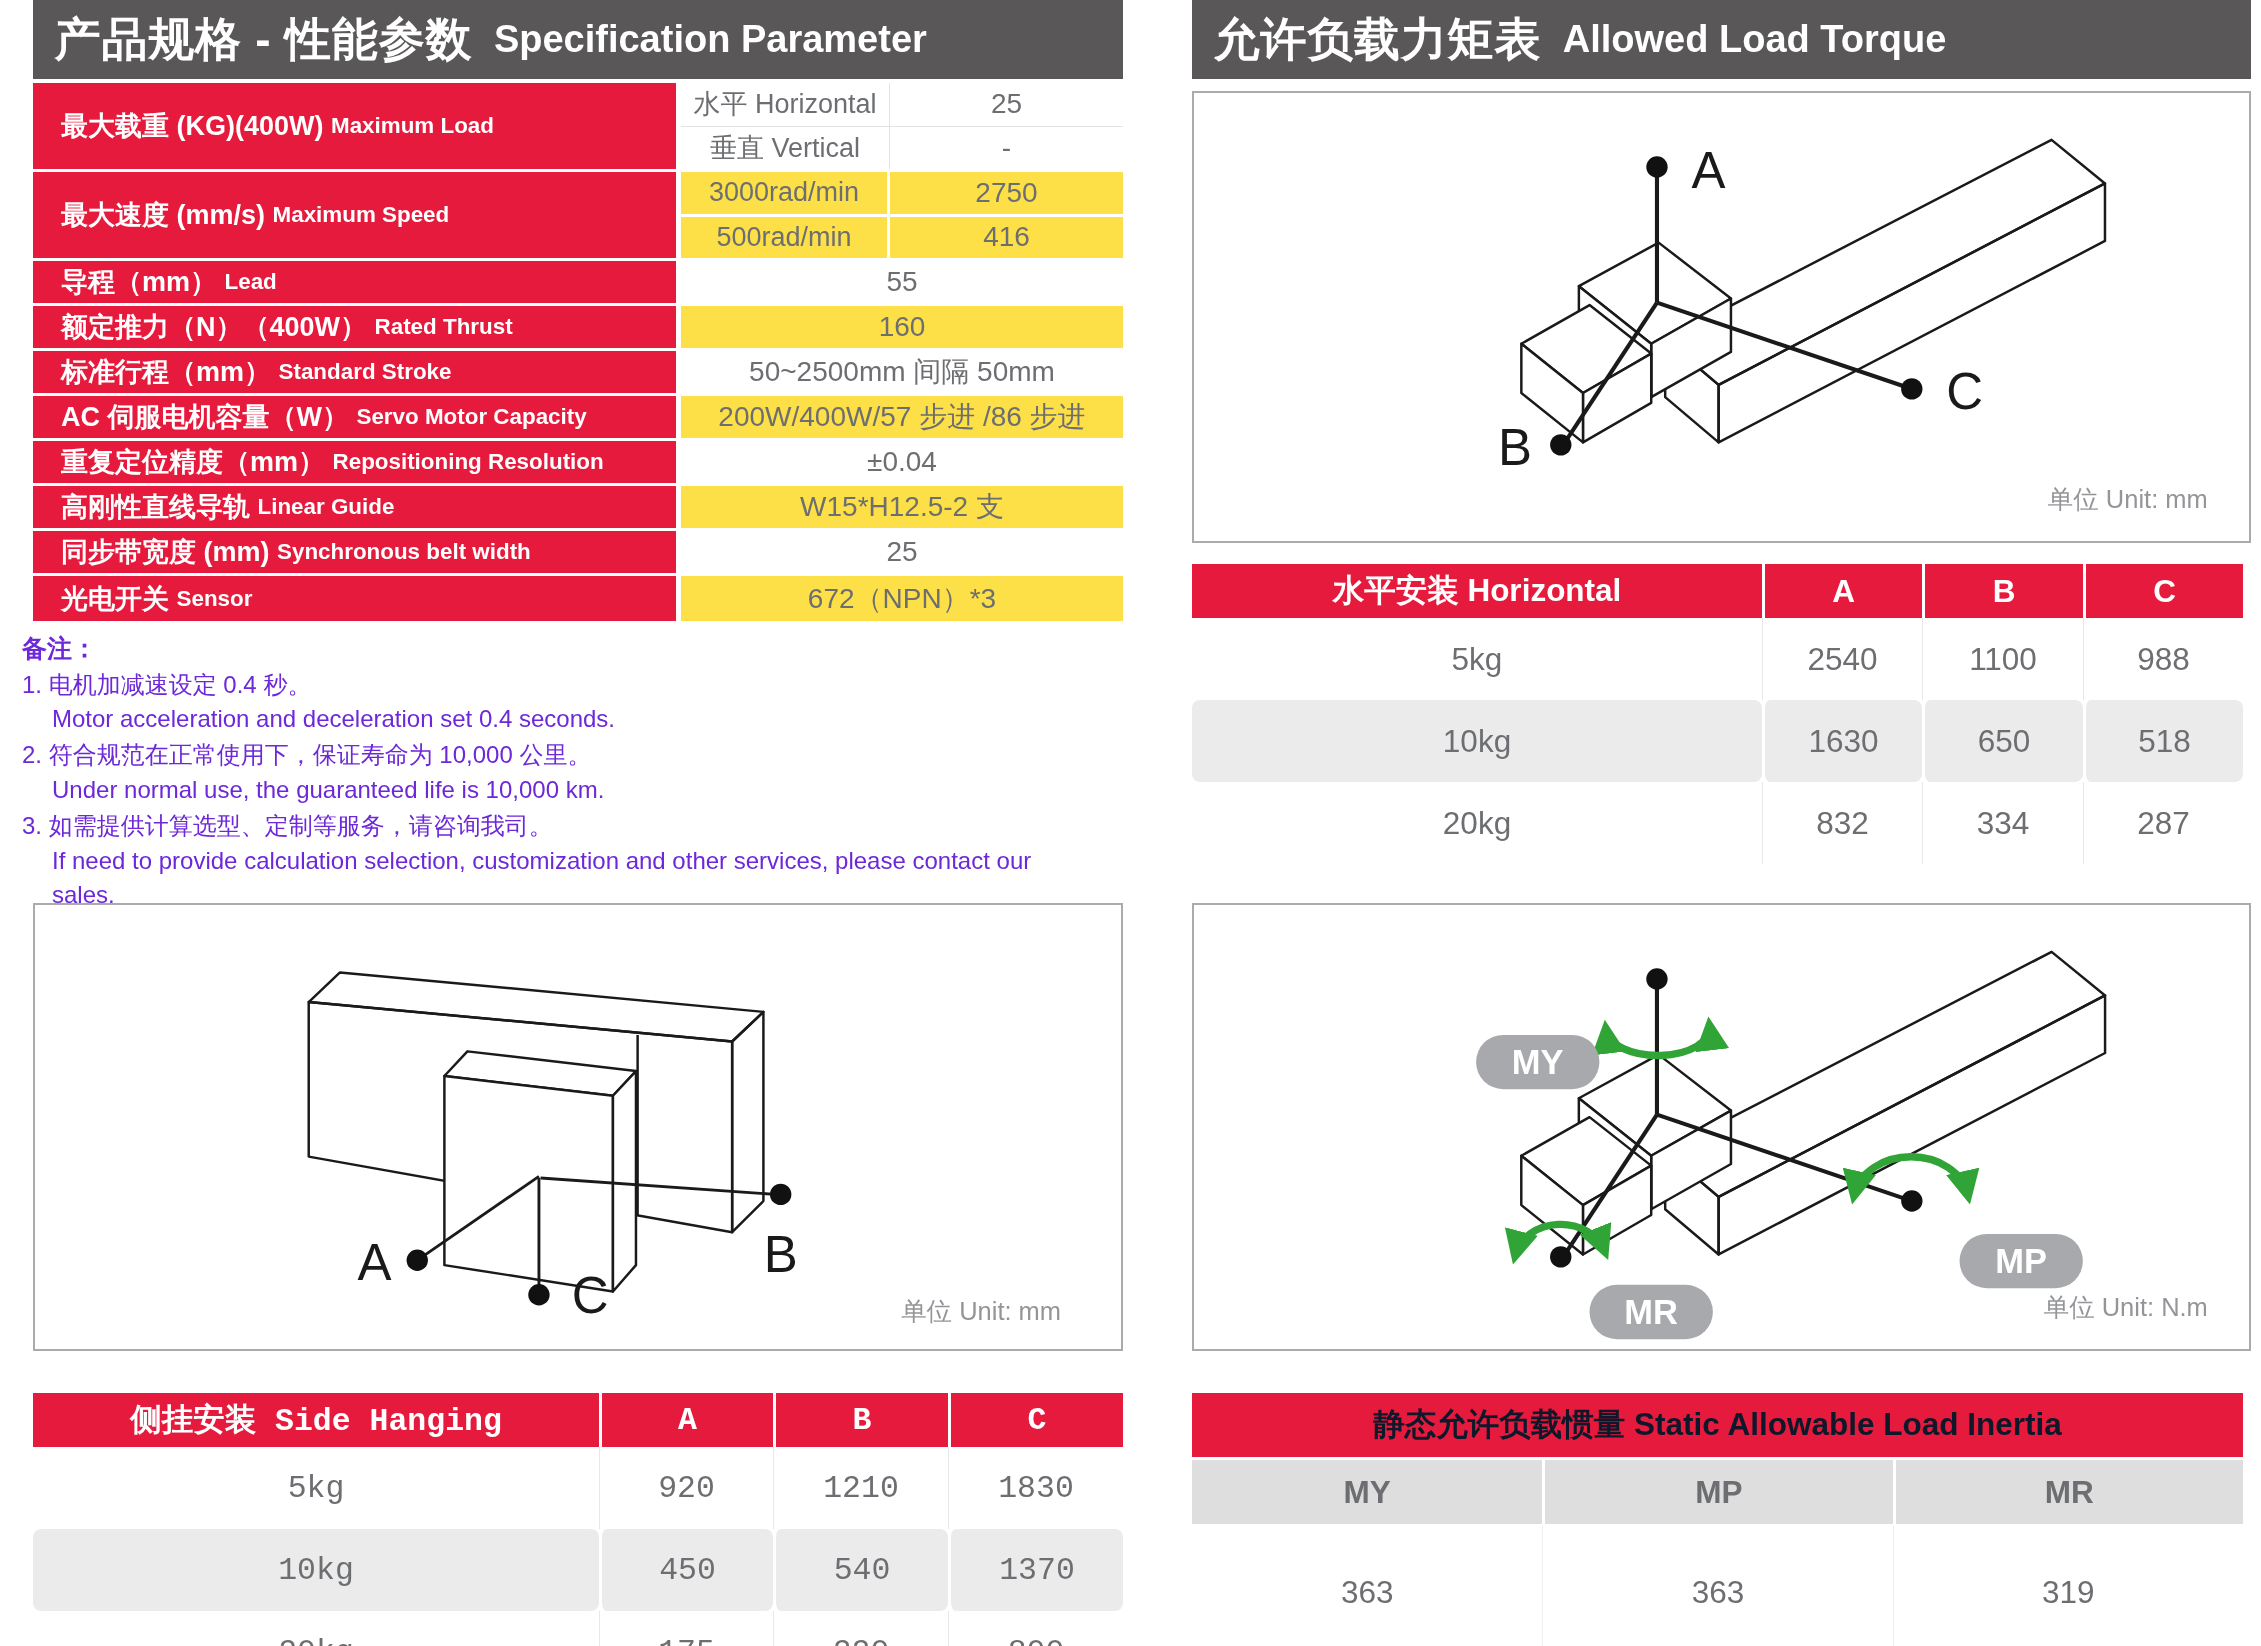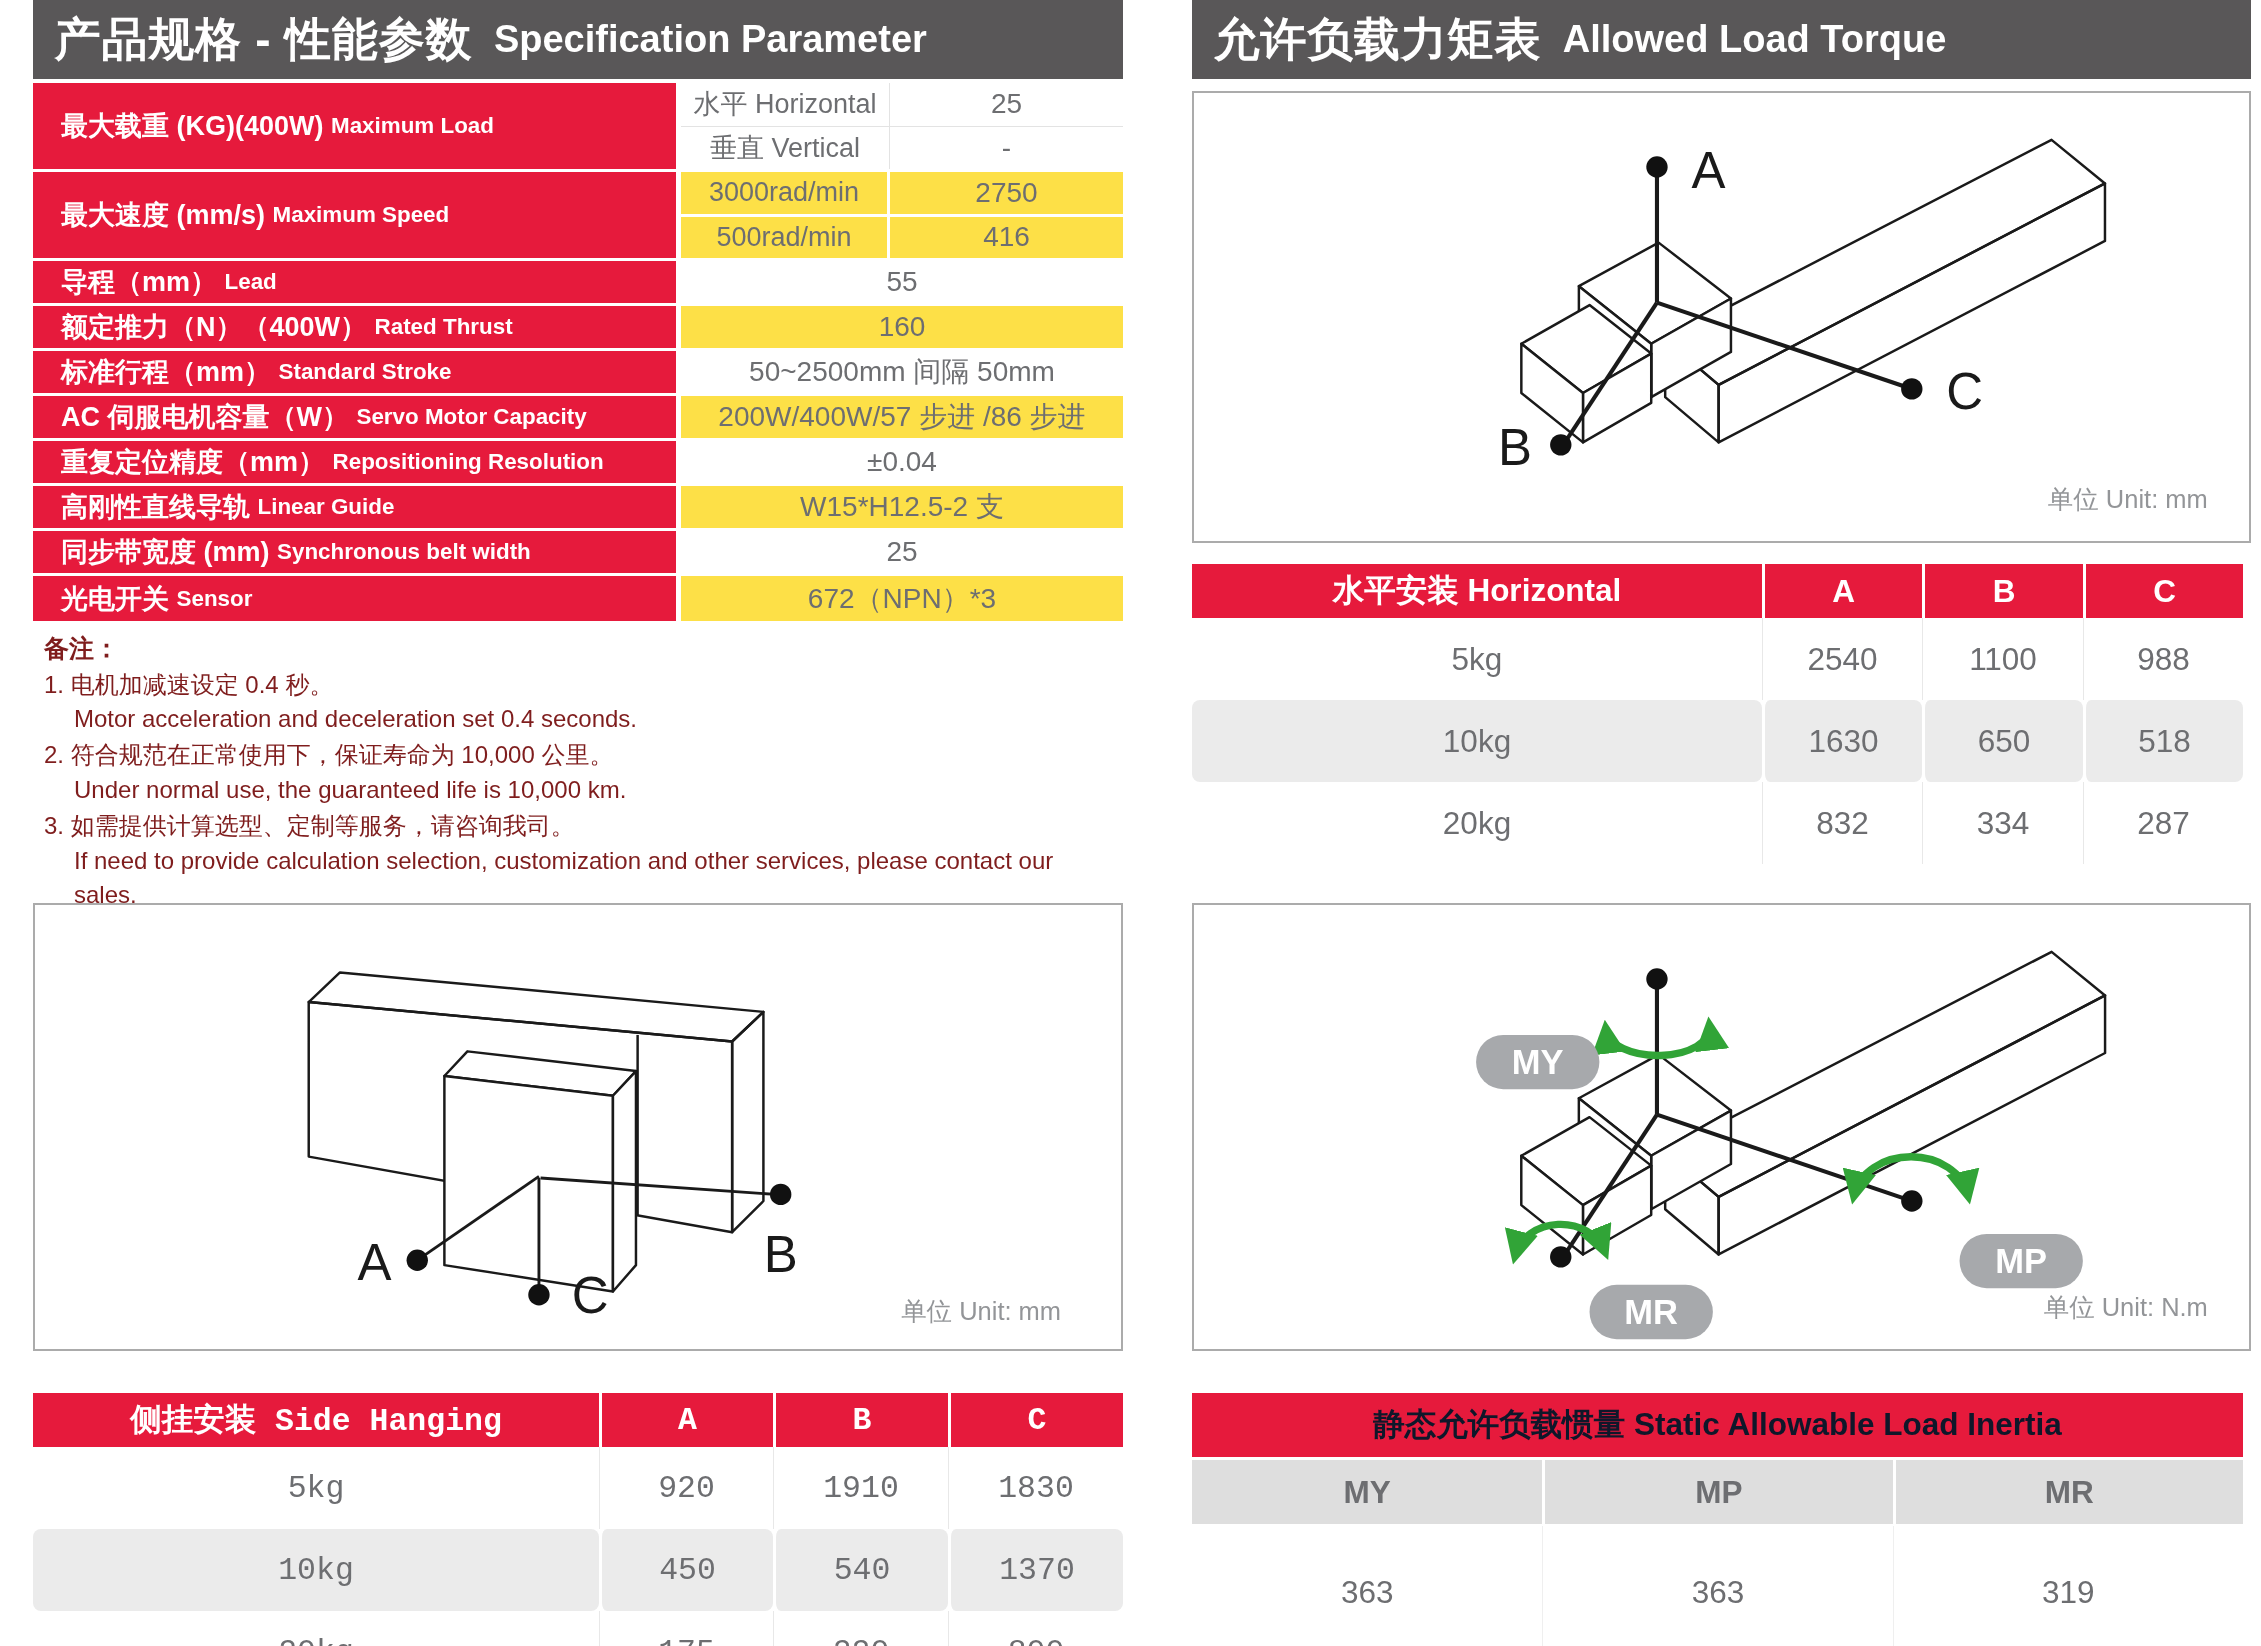--- a/index.html
+++ b/index.html
@@ -30,21 +30,21 @@
   .ssub{width:209px;display:flex;align-items:center;justify-content:center;
       font-size:27px;color:#6d6e71;box-sizing:border-box;}
   .w .ssub{border-right:1.7px solid #e3e3e3;}
   .g .ssub{border-right:3.3px solid #fff;}
   .sval{flex:1;display:flex;align-items:center;justify-content:center;
       font-size:28px;color:#6d6e71;}
   .svals.single{justify-content:center;}
   .svals.single .sval{flex:1;}
 
   
-  .notes{position:absolute;left:44px;top:630px;width:1061px;color:#7f1d1d;
+  .notes{position:absolute;left:22px;top:630px;width:1061px;color:#6d28d9;
       font-size:24px;line-height:1.44;}
   .notes .ntitle{font-weight:bold;font-size:25px;margin-bottom:1.7px;}
   .notes .nzh{margin-top:1.7px;}
   .notes .nen{padding-left:30px;}
 
   
   .dbox{position:absolute;background:#fff;border:2.5px solid #ababab;box-sizing:border-box;}
   #ldiag{left:33px;top:903px;width:1090px;height:448px;}
   #rdiag1{left:1192px;top:91px;width:1059px;height:452px;}
   #rdiag2{left:1192px;top:903px;width:1059px;height:448px;}
@@ -247,21 +247,21 @@
 <div class="dt" id="sidetable">
   <div class="thead">
     <div>侧挂安装 Side Hanging</div>
     <div>A</div>
     <div>B</div>
     <div>C</div>
   </div>
   <div class="trow rw">
     <div>5kg</div>
       <div>920</div>
-      <div>1910</div>
+      <div>1210</div>
       <div>1830</div>
   </div>
   <div class="trow rg">
     <div>10kg</div>
       <div>450</div>
       <div>540</div>
       <div>1370</div>
   </div>
   <div class="trow rw">
     <div>20kg</div>

